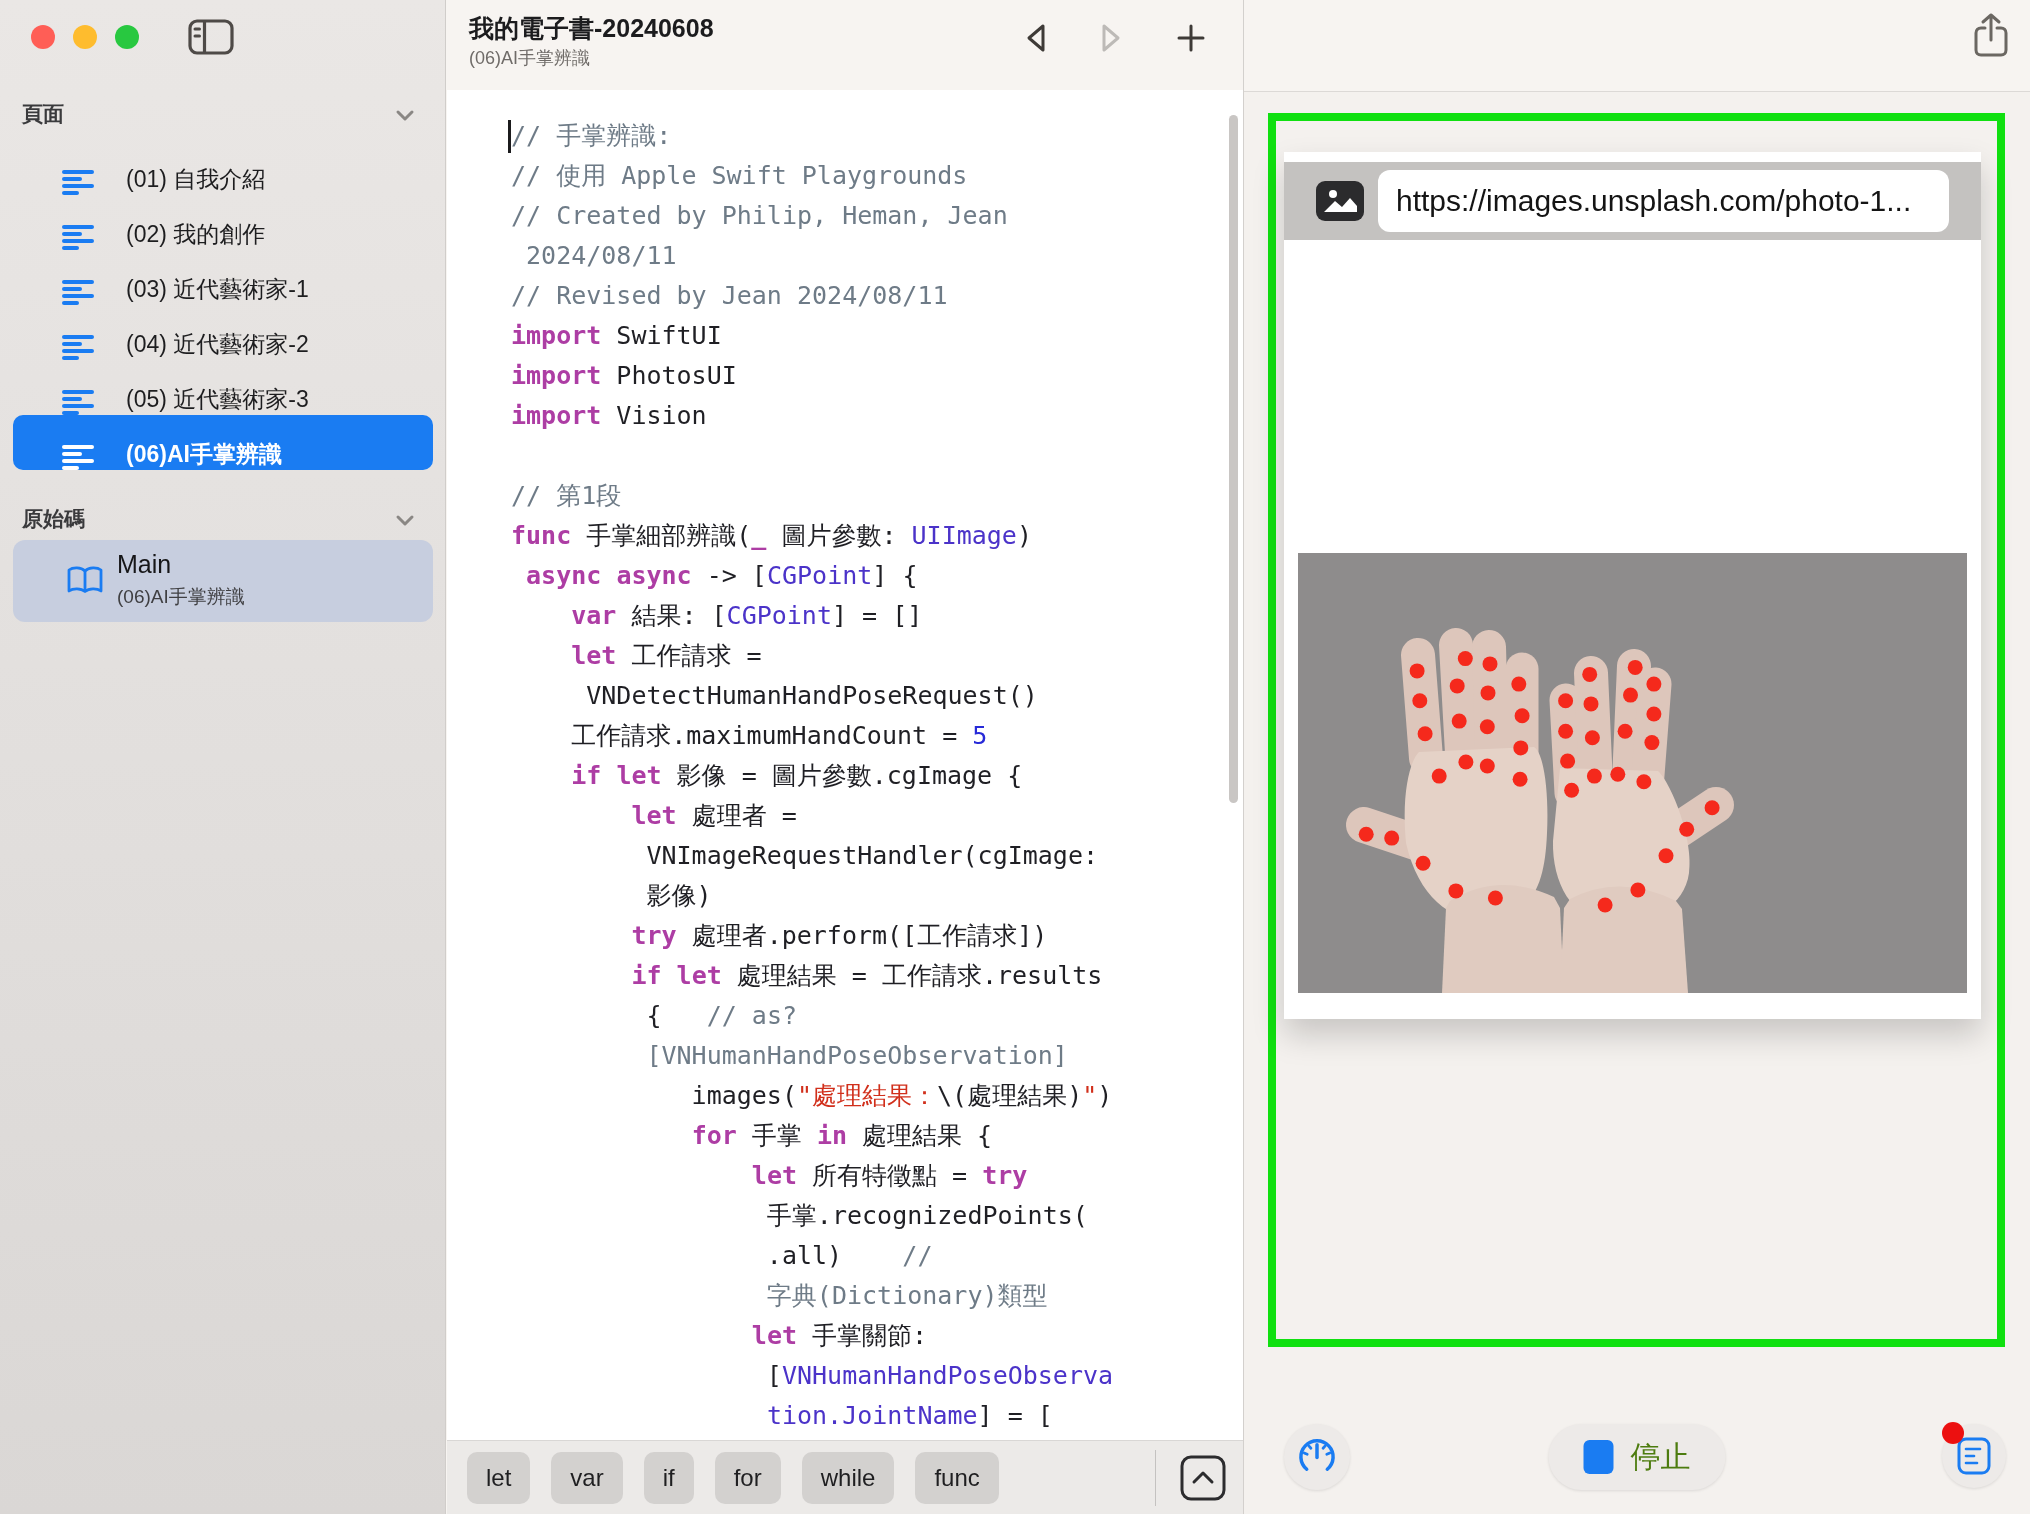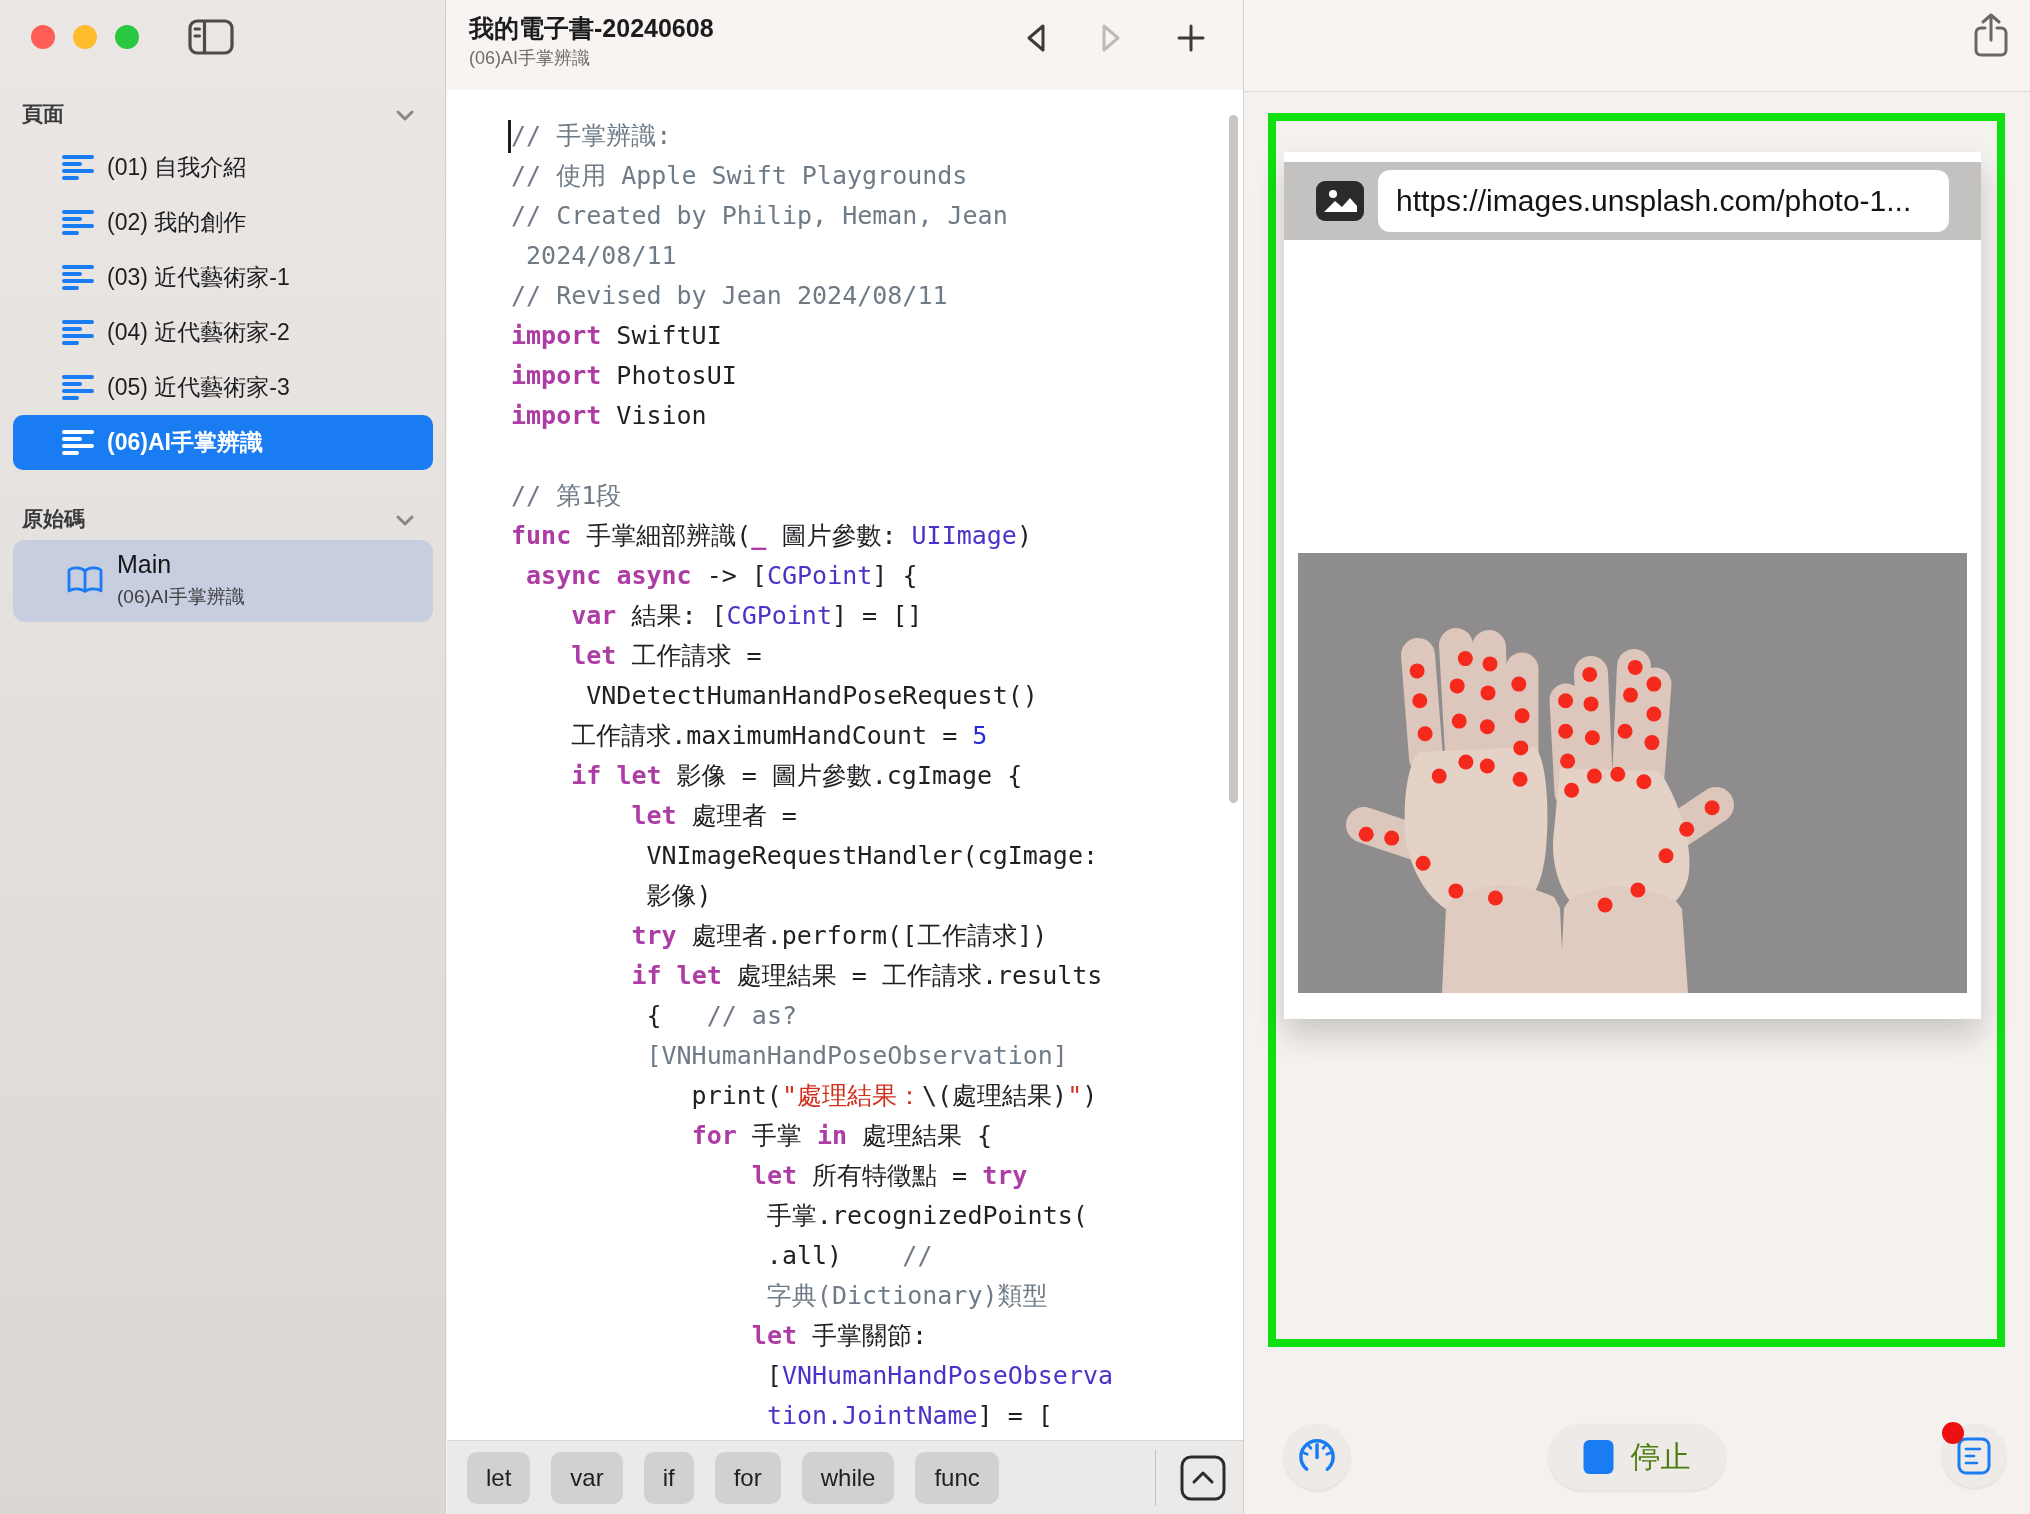--- a/index.html
+++ b/index.html
@@ -9,21 +9,21 @@
   
   .sidebar{position:absolute;left:0;top:0;width:446px;height:1514px;
     background:linear-gradient(#eae7e5,#dad7d5);border-right:1px solid #d0cdca;box-sizing:border-box;}
   .traffic{position:absolute;top:25px;left:31px;display:flex;gap:18px;}
   .traffic span{width:24px;height:24px;border-radius:50%;display:block;}
   .tl-red{background:#ff5e56;}  .tl-yellow{background:#febc2e;}  .tl-green{background:#28c840;}
   .sb-toggle{position:absolute;left:188px;top:18px;width:46px;height:38px;cursor:default;}
   .section-label{position:absolute;left:22px;font-size:21px;font-weight:bold;color:#3a3a3c;}
   .section-chevron{position:absolute;left:392px;width:26px;height:26px;}
   .pages-list{position:absolute;left:0;top:140px;width:446px;}
-  .page-row{height:55px;margin:0 13px;border-radius:10px;display:flex;align-items:center;padding-left:49px;box-sizing:border-box;}
+  .page-row{height:55px;margin:0 13px;border-radius:10px;display:flex;align-items:flex-end;padding-left:49px;box-sizing:border-box;gap:19px;}
   .page-row.selected{background:#1a7cf2;}
   .li-icon{width:32px;height:25px;display:flex;flex-direction:column;justify-content:space-between;margin-right:13px;flex:0 0 32px;}
   .li-icon span{height:3.6px;border-radius:2px;background:#1a7cf2;display:block;}
   .page-row.selected .li-icon span{background:#ffffff;}
   .li-icon .w2{width:62%;} .li-icon .w4{width:52%;}
   .page-label{font-size:23px;color:#1d1d1f;white-space:nowrap;}
   .page-row.selected .page-label{color:#fff;font-weight:bold;}
   .main-row{position:absolute;left:13px;top:540px;width:420px;height:82px;border-radius:12px;background:#c7cedf;}
   .book-icon{position:absolute;left:52px;top:24px;width:40px;height:34px;}
   .main-title{position:absolute;left:104px;top:10px;font-size:25px;color:#161618;}
@@ -212,21 +212,21 @@
           <div class="code-line"><span class="tok-pl">     VNDetectHumanHandPoseRequest()</span></div>
           <div class="code-line"><span class="tok-pl">    工作請求.maximumHandCount = </span><span class="tok-nu">5</span></div>
           <div class="code-line"><span class="tok-pl">    </span><span class="tok-kw">if</span><span class="tok-pl"> </span><span class="tok-kw">let</span><span class="tok-pl"> 影像 = 圖片參數.cgImage {</span></div>
           <div class="code-line"><span class="tok-pl">        </span><span class="tok-kw">let</span><span class="tok-pl"> 處理者 =</span></div>
           <div class="code-line"><span class="tok-pl">         VNImageRequestHandler(cgImage:</span></div>
           <div class="code-line"><span class="tok-pl">         影像)</span></div>
           <div class="code-line"><span class="tok-pl">        </span><span class="tok-kw">try</span><span class="tok-pl"> 處理者.perform([工作請求])</span></div>
           <div class="code-line"><span class="tok-pl">        </span><span class="tok-kw">if</span><span class="tok-pl"> </span><span class="tok-kw">let</span><span class="tok-pl"> 處理結果 = 工作請求.results</span></div>
           <div class="code-line"><span class="tok-pl">         {   </span><span class="tok-cm">// as?</span></div>
           <div class="code-line"><span class="tok-cm">         [VNHumanHandPoseObservation]</span></div>
-          <div class="code-line"><span class="tok-pl">            print(</span><span class="tok-st">"處理結果：</span><span class="tok-pl">\(處理結果)</span><span class="tok-st">"</span><span class="tok-pl">)</span></div>
+          <div class="code-line"><span class="tok-pl">            images(</span><span class="tok-st">"處理結果：</span><span class="tok-pl">\(處理結果)</span><span class="tok-st">"</span><span class="tok-pl">)</span></div>
           <div class="code-line"><span class="tok-pl">            </span><span class="tok-kw">for</span><span class="tok-pl"> 手掌 </span><span class="tok-kw">in</span><span class="tok-pl"> 處理結果 {</span></div>
           <div class="code-line"><span class="tok-pl">                </span><span class="tok-kw">let</span><span class="tok-pl"> 所有特徵點 = </span><span class="tok-kw">try</span></div>
           <div class="code-line"><span class="tok-pl">                 手掌.recognizedPoints(</span></div>
           <div class="code-line"><span class="tok-pl">                 .all)    </span><span class="tok-cm">//</span></div>
           <div class="code-line"><span class="tok-cm">                 字典(Dictionary)類型</span></div>
           <div class="code-line"><span class="tok-pl">                </span><span class="tok-kw">let</span><span class="tok-pl"> 手掌關節:</span></div>
           <div class="code-line"><span class="tok-pl">                 [</span><span class="tok-ty">VNHumanHandPoseObserva</span></div>
           <div class="code-line"><span class="tok-pl">                 </span><span class="tok-ty">tion.JointName</span><span class="tok-pl">] = [</span></div>
         </div>
       <div class="caret"></div>

